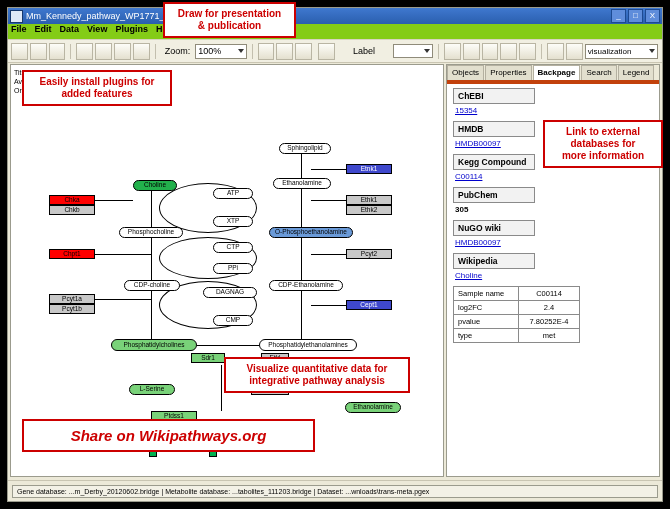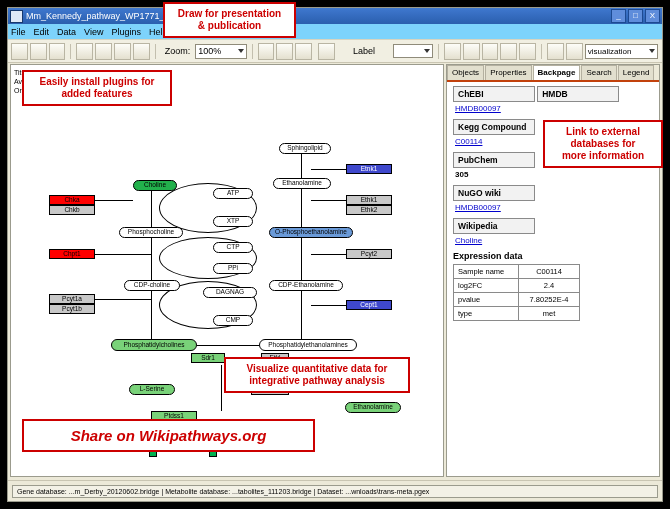--- a/index.html
+++ b/index.html
@@ -7,21 +7,21 @@
   #app{position:absolute;left:7px;top:7px;width:656px;height:495px;background:#ece9d8;border:1px solid #9b9b8d;box-sizing:border-box;}
 
   
   .titlebar{height:16px;background:linear-gradient(#3f78cf,#2a5fae);display:flex;align-items:center;padding:0 2px;}
   .titlebar .ticon{width:11px;height:11px;background:#dfe9f7;border:1px solid #17396e;margin-right:3px;}
   .titlebar .ttext{color:#fff;font-size:9px;white-space:nowrap;overflow:hidden;}
   .titlebar .tbtns{margin-left:auto;display:flex;gap:2px;}
   .titlebar .tbtn{width:13px;height:12px;background:#5f8ddb;border:1px solid #1d4a92;color:#fff;font-size:8px;line-height:11px;text-align:center;}
 
   
-  .menubar{height:15px;background:#7dd3fc;border-bottom:1px solid #d8d4c0;display:flex;align-items:center;padding-left:3px;}
+  .menubar{height:15px;background:#84cc16;border-bottom:1px solid #d8d4c0;display:flex;padding-left:3px;font-weight:bold;}
   .menubar span{font-size:9px;color:#000;margin-right:8px;}
 
   
   .toolbar{height:22px;background:#f1efe2;border-bottom:1px solid #c9c5b2;display:flex;align-items:center;padding-left:3px;gap:2px;}
   .tbicon{width:15px;height:15px;border:1px solid #b9b5a3;background:linear-gradient(#fdfdf8,#e4e0cf);}
   .tbsep{width:1px;height:15px;background:#c3bfae;margin:0 3px;}
   .zoomlbl{font-size:9px;margin:0 3px 0 4px;}
   .zoomsel{width:52px;height:15px;font-size:9px;border:1px solid #8f8b7a;background:#fff;display:flex;align-items:center;justify-content:space-between;padding:0 2px;box-sizing:border-box;}
   .caret{width:0;height:0;border-left:3px solid transparent;border-right:3px solid transparent;border-top:4px solid #333;}
   .labelbox{display:flex;align-items:center;gap:18px;font-size:9px;margin-left:4px;}
@@ -43,21 +43,21 @@
   .green{background:#22b14c;}
   .red{background:#ff0000;}
   .yellow{background:#ffe400;}
   .lgreen{background:#79d279;}
   .line{position:absolute;background:#000;}
   .vline{width:1px;}
   .hline{height:1px;}
   .ell{position:absolute;border:1px solid #000;border-radius:50%;}
 
   
-  .tabs{display:flex;height:15px;background:#ece9d8;border-bottom:2px solid #c2410c;}
+  .tabs{display:flex;height:15px;background:#ece9d8;border-bottom:4px solid #c2410c;}
   .tab{font-size:8px;padding:2px 4px;border:1px solid #b4b0a0;border-bottom:none;background:#e2dfce;margin-right:1px;}
   .tab.active{background:#fff;font-weight:bold;}
   .spcontent{flex:1;background:#fff;padding:4px 6px;overflow:hidden;font-size:8px;}
   .dbhead{border:1px solid #8a8a8a;background:#f2f2f2;font-weight:bold;font-size:8.5px;padding:2px 4px;margin-bottom:2px;display:inline-block;min-width:72px;}
   .dblink{color:#0000cc;text-decoration:underline;font-size:8px;margin:0 0 6px 2px;display:block;}
   .dbplain{font-size:8px;margin:0 0 6px 2px;display:block;font-weight:bold;}
   .exphead{font-weight:bold;font-size:9px;margin:4px 0 3px 0;}
   .geneid{font-size:7.5px;margin-bottom:2px;}
   table.exp{border-collapse:collapse;font-size:7.5px;}
   table.exp td{border:1px solid #8a8a8a;padding:1px 4px;height:11px;}
@@ -219,37 +219,37 @@
     <div class="sidepanel">
       <div class="tabs">
         <div class="tab">Objects</div>
         <div class="tab">Properties</div>
         <div class="tab active">Backpage</div>
         <div class="tab">Search</div>
         <div class="tab">Legend</div>
       </div>
       <div class="spcontent">
         <div class="dbhead">ChEBI</div>
+        <a class="dblink" href="#">15354</a>
 
         <div class="dbhead">HMDB</div>
         <a class="dblink" href="#">HMDB00097</a>
 
         <div class="dbhead">Kegg Compound</div>
         <a class="dblink" href="#">C00114</a>
 
         <div class="dbhead">PubChem</div>
         <span class="dbplain">305</span>
 
         <div class="dbhead">NuGO wiki</div>
         <a class="dblink" href="#">HMDB00097</a>
 
         <div class="dbhead">Wikipedia</div>
         <a class="dblink" href="#">Choline</a>
 
-        <div class="exphead">Expression data</div>
         <table class="exp">
           <tbody>
               <tr>
             <td class="k">Sample name</td>
             <td class="v">C00114</td>
           </tr>
           <tr>
             <td class="k">log2FC</td>
             <td class="v">2.4</td>
           </tr>

